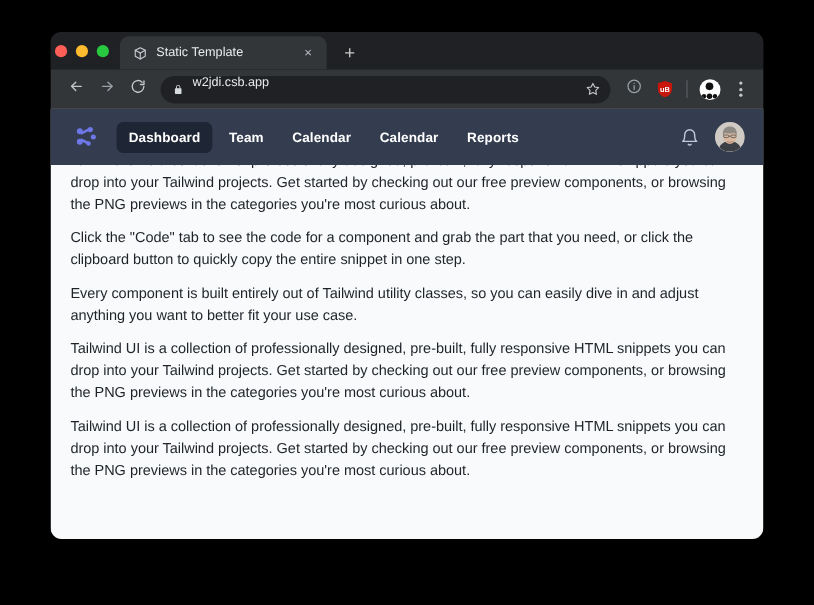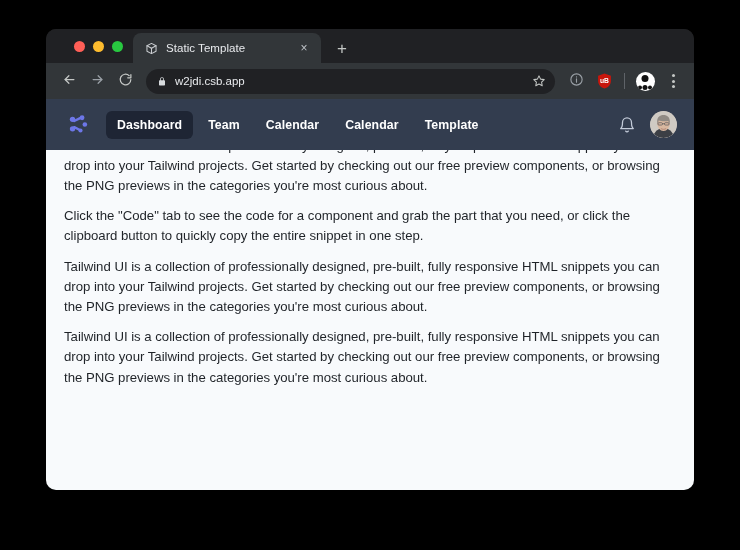--- a/index.html
+++ b/index.html
@@ -32,21 +32,21 @@
     display: flex;
     flex-direction: column;
   }
 
   
   .tab-strip {
     height: 34px;
     background: #202124;
     display: flex;
     align-items: flex-end;
-    padding-left: 26px;
+    padding-left: 2px;
     position: relative;
     flex: 0 0 34px;
   }
 
   .traffic-lights {
     display: flex;
     align-items: center;
     gap: 8px;
     height: 34px;
     padding: 0 10px 0 2px;
@@ -119,21 +119,20 @@
     color: #c4c7c5;
     flex: 0 0 26px;
   }
   .omnibox {
     flex: 1 1 auto;
     height: 25px;
     margin: 0 6px 0 6px;
     background: #202124;
     border-radius: 13px;
     display: flex;
-    align-items: center;
     padding: 0 9px 0 11px;
     gap: 8px;
     min-width: 0;
   }
   .lock-icon { flex: 0 0 10px; display: flex; align-items: center; }
   .omnibox-url {
     flex: 1 1 auto;
     font-size: 11.5px;
     color: #e8eaed;
     white-space: nowrap;
@@ -382,20 +381,21 @@
 
     <div class="viewport">
 
       <div class="page-scroll">
 
         <h1 class="page-title">Dashboard</h1>
 
         <div class="prose">
           <p>Tailwind UI is a collection of professionally designed, pre-built, fully responsive HTML snippets you can drop into your Tailwind projects. Get started by checking out our free preview components, or browsing the PNG previews in the categories you're most curious about.</p>
           <p>Click the "Code" tab to see the code for a component and grab the part that you need, or click the clipboard button to quickly copy the entire snippet in one step.</p>
+          <p>Every component is built entirely out of Tailwind utility classes, so you can easily dive in and adjust anything you want to better fit your use case.</p>
           <p>Tailwind UI is a collection of professionally designed, pre-built, fully responsive HTML snippets you can drop into your Tailwind projects. Get started by checking out our free preview components, or browsing the PNG previews in the categories you're most curious about.</p>
           <p>Tailwind UI is a collection of professionally designed, pre-built, fully responsive HTML snippets you can drop into your Tailwind projects. Get started by checking out our free preview components, or browsing the PNG previews in the categories you're most curious about.</p>
         </div>
       </div>
 
       <div class="app-navbar">
 
         <div class="brand-logo">
           <svg width="27" height="27" viewBox="0 0 34 34">
             <circle cx="9.5" cy="10.5" r="3.4" fill="#6d77e8"></circle>
@@ -406,21 +406,21 @@
             <path d="M11.6 12.6 19 8.9" stroke="#6d77e8" stroke-width="3.1" stroke-linecap="round"></path>
             <path d="M11.6 20.4 18.2 23.6" stroke="#6d77e8" stroke-width="3.1" stroke-linecap="round"></path>
           </svg>
         </div>
 
         <nav class="nav-links">
           <a class="nav-link active">Dashboard</a>
           <a class="nav-link">Team</a>
           <a class="nav-link">Calendar</a>
           <a class="nav-link">Calendar</a>
-          <a class="nav-link">Template</a>
+          <a class="nav-link">Reports</a>
         </nav>
 
         <div class="nav-right">
           <div class="bell-icon">
             <svg width="18" height="18" viewBox="0 0 24 24" fill="none" stroke="#c3cbd9" stroke-width="1.7" stroke-linecap="round" stroke-linejoin="round">
               <path d="M18 8.6a6 6 0 1 0-12 0c0 6.3-2.4 8.1-2.4 8.1h16.8S18 14.9 18 8.6z"></path>
               <path d="M13.7 20.2a2 2 0 0 1-3.4 0"></path>
             </svg>
           </div>
 

